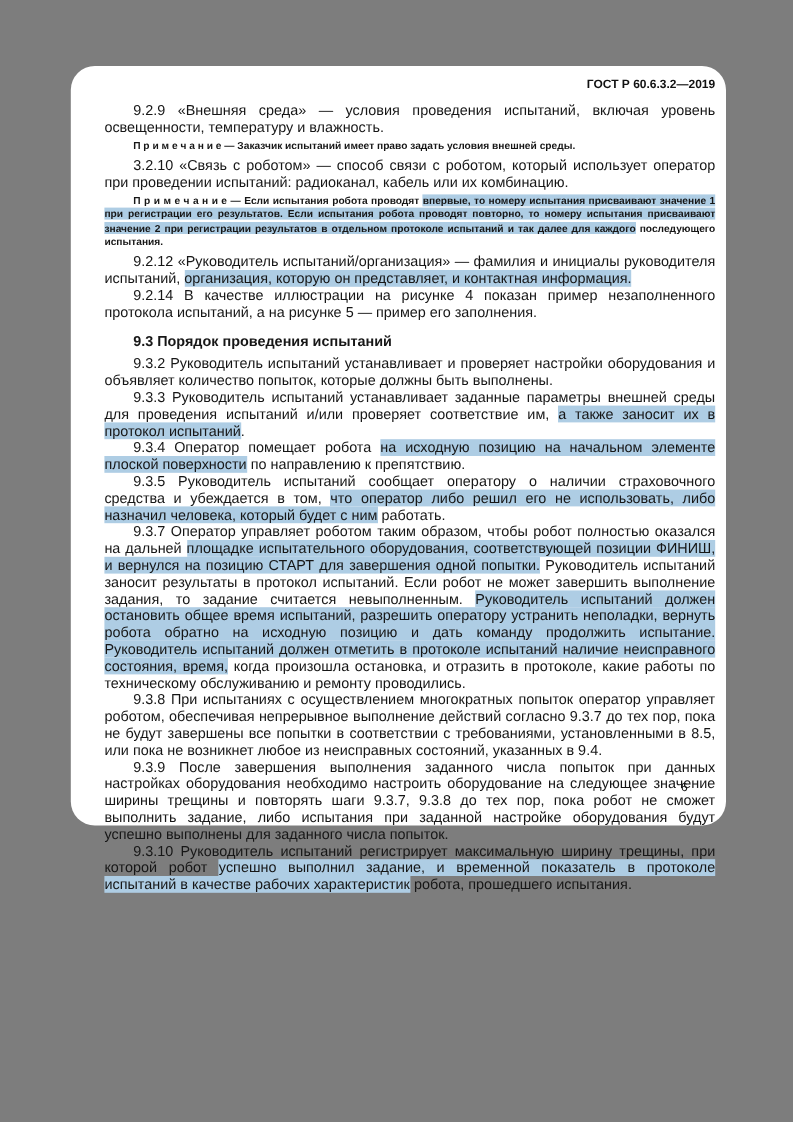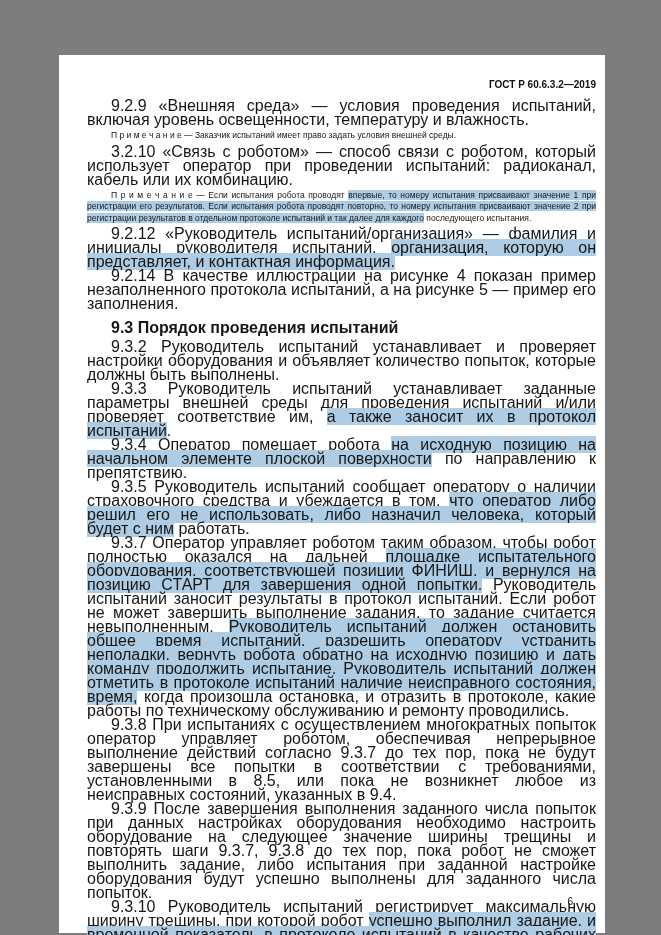--- a/index.html
+++ b/index.html
@@ -7,43 +7,45 @@
   body {
     width: 661px; height: 935px;
     background: var(--backdrop, #7d7d7d);
     font-family: "Liberation Sans", sans-serif;
     position: relative;
     overflow: hidden;
   }
   .page {
     position: absolute;
     left: 59px; top: 55px;
-    width: 546px; height: 878px;
+    width: 546px; height: 633px;
     background: var(--paper, #ffffff);
-    padding: 24px 9px 0 28px;
+    padding: 10px 9px 0 28px;
+    border-radius: 20px;
   }
   .doc-header {
     text-align: right;
     font-weight: bold;
     font-size: 10px;
     color: #111;
     margin-bottom: 9px;
   }
   .content p {
     margin: 0;
-    font-size: 16px;
+    font-size: 12px;
     line-height: 14px;
     text-align: justify;
     text-indent: 24px;
     color: #161616;
   }
   .content p.note {
     font-size: 8.5px;
     line-height: 11.5px;
     margin: 3px 0;
+    font-weight: bold;
   }
   .content p.heading {
     font-weight: bold;
     margin: 10px 0 5px 0;
   }
   mark {
     background: var(--hl, #aecde4);
     color: inherit;
     padding: 0;
   }

